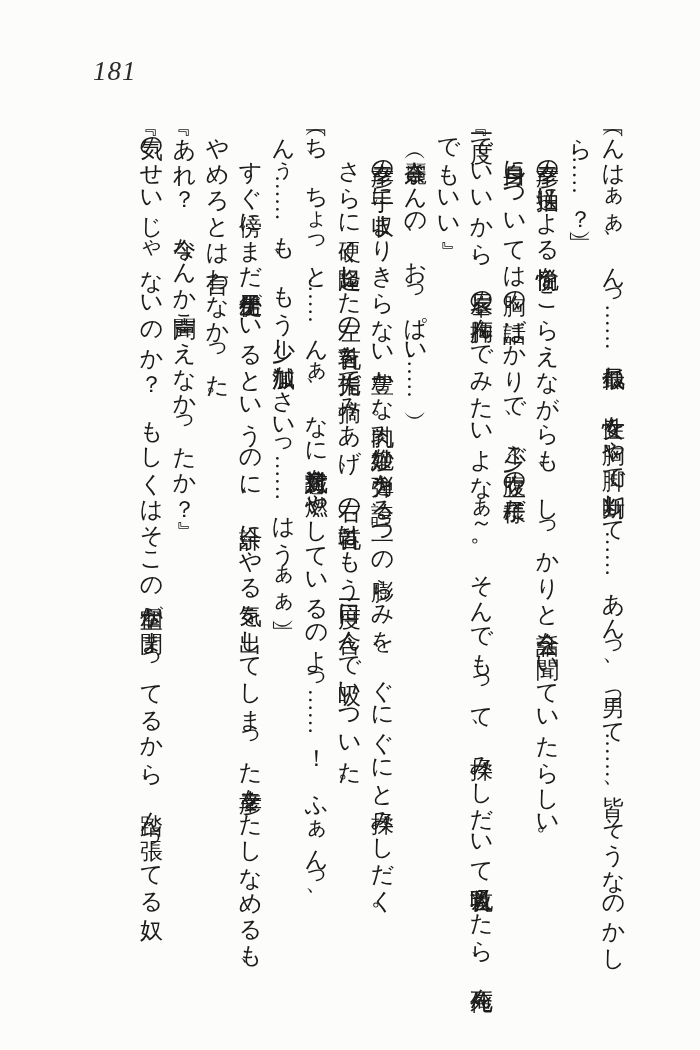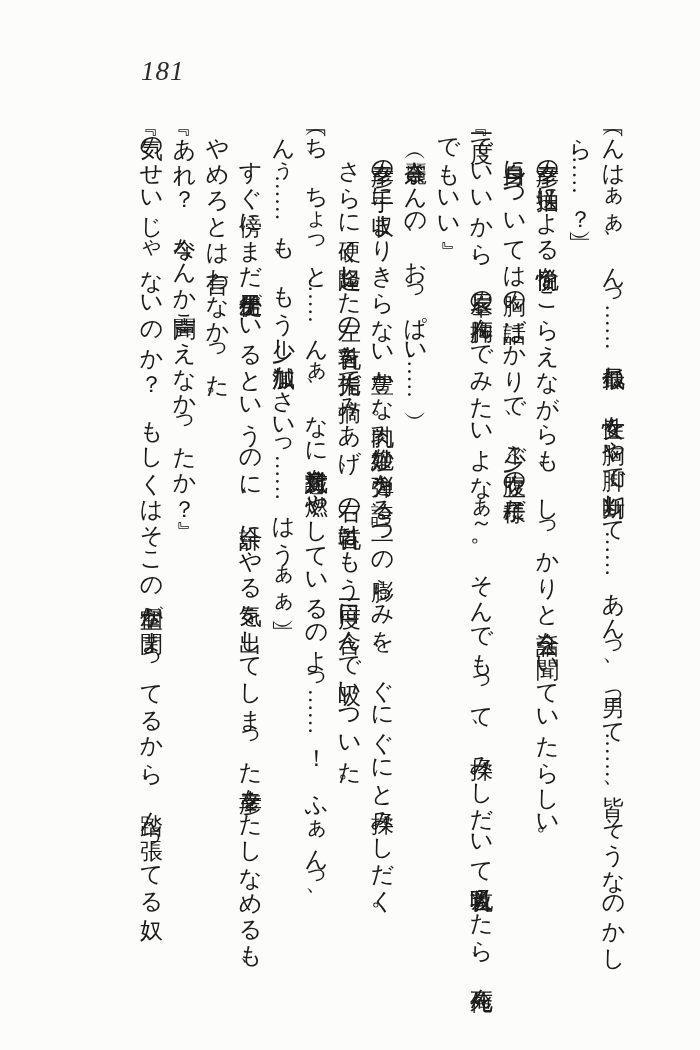--- a/index.html
+++ b/index.html
@@ -17,21 +17,20 @@
     color: #1b1b1b;
   }
   .page-number {
     position: absolute;
     top: 56px;
     left: 93px;
     font-size: 27px;
     font-style: italic;
     letter-spacing: 1px;
     color: #2b2b2b;
-    margin-left: 48px;
   }
   .text-area {
     position: absolute;
     top: 122px;
     right: 70px;
     height: 880px;
     writing-mode: vertical-rl;
     font-size: 23px;
     line-height: 33px;
     letter-spacing: 0;

